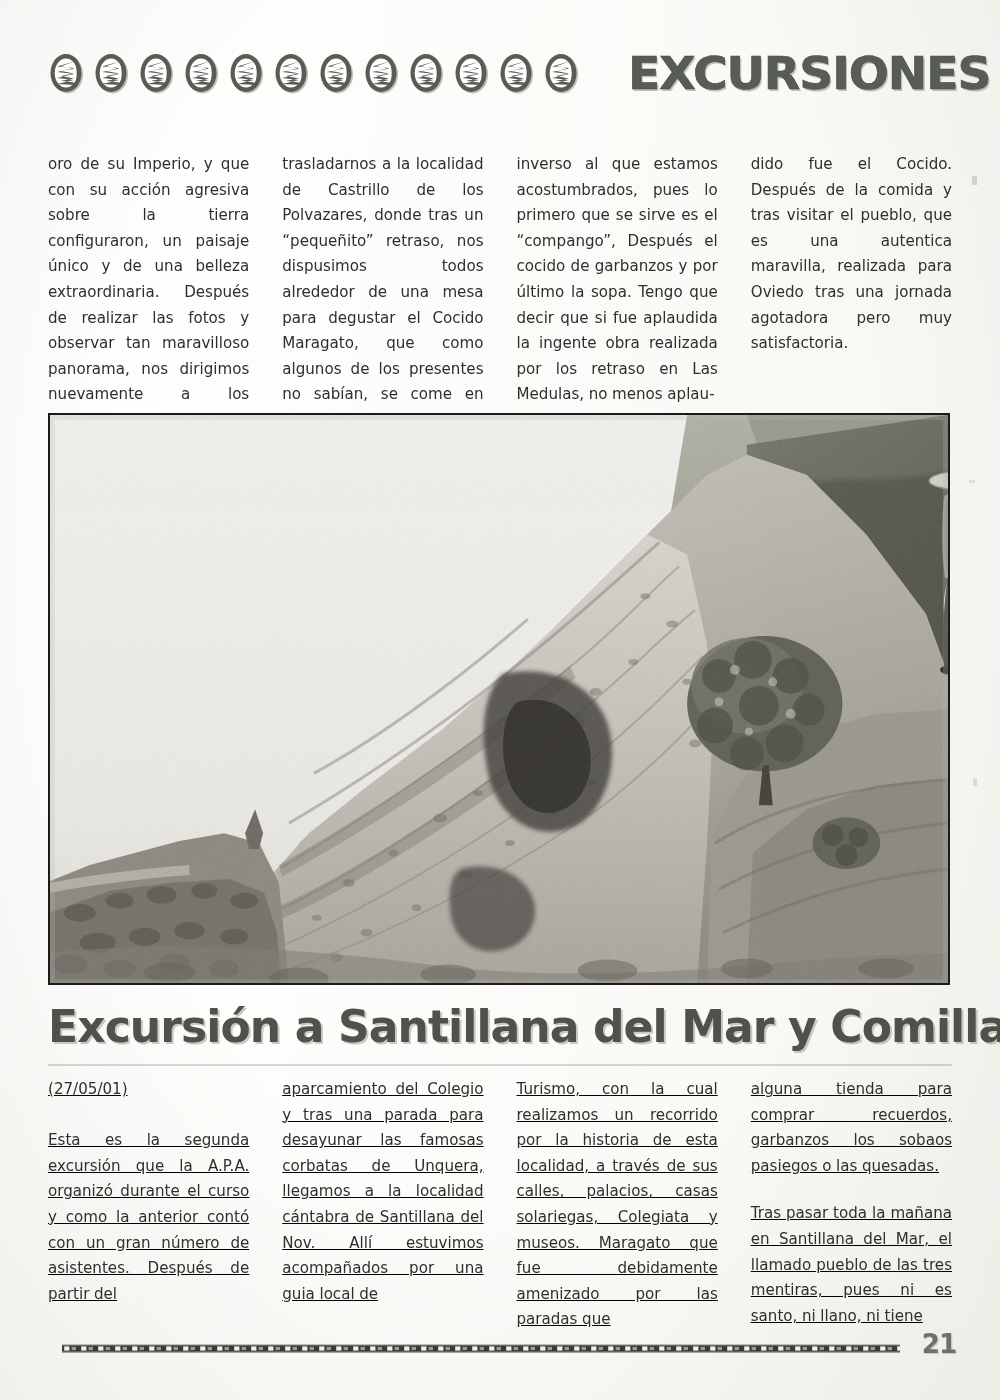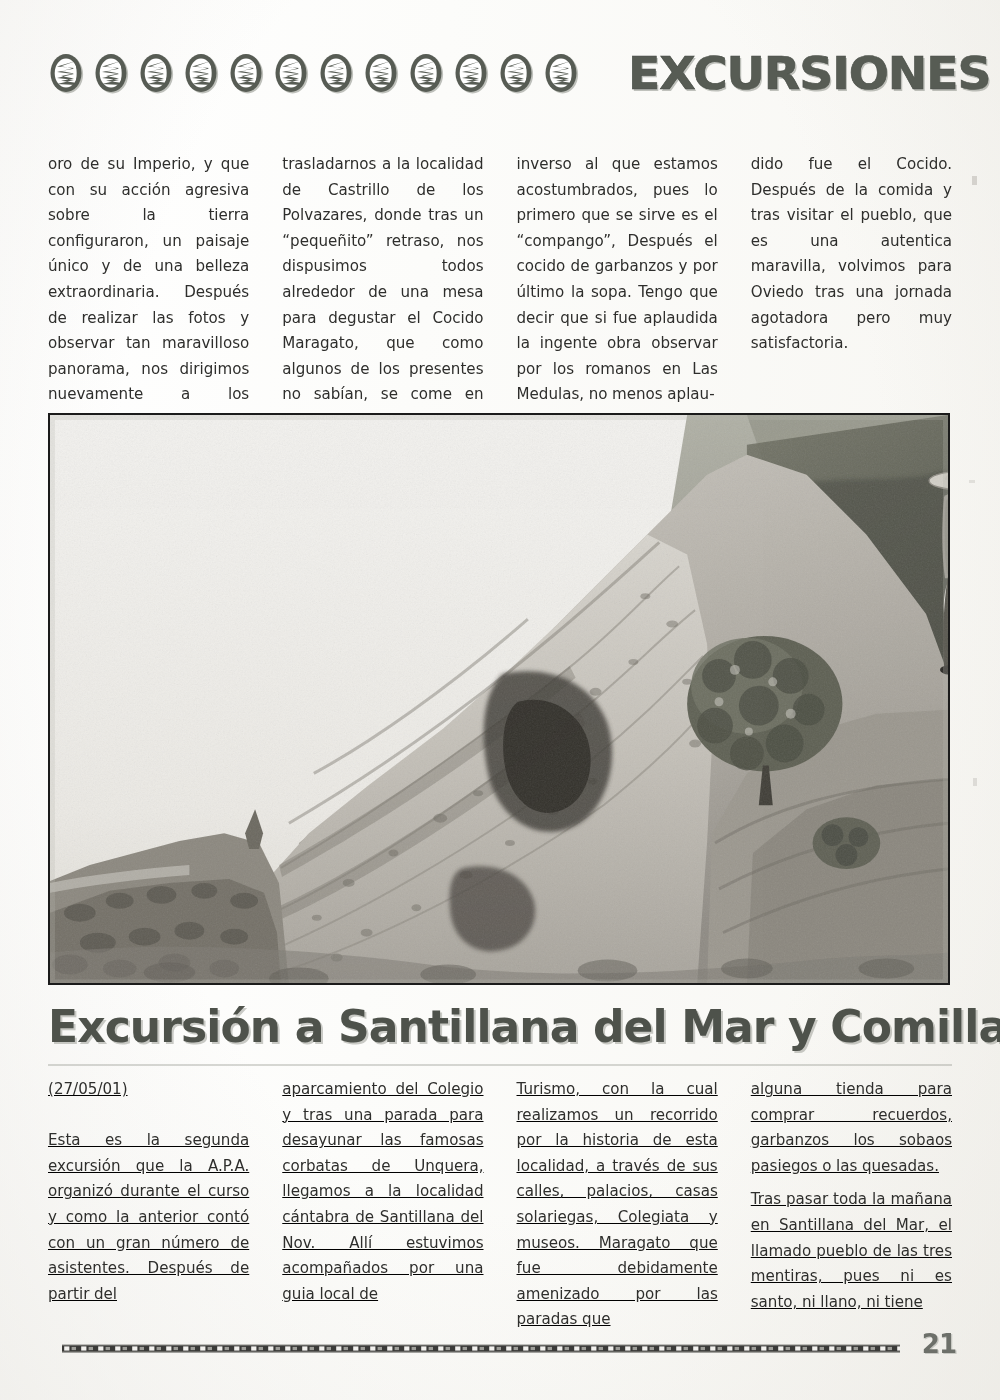--- a/index.html
+++ b/index.html
@@ -80,21 +80,21 @@
     font-family: "DejaVu Sans", sans-serif;
     font-size: 15.1px;
     line-height: 25.6px;
     color: #2e2e2c;
     text-align: justify;
     text-justify: inter-word;
     margin: 0;
     hyphens: manual;
     word-spacing: -0.2px;
   }
-  .body-par + .body-par { margin-top: 8px; }
+  .body-par + .body-par { margin-top: 22px; }
 
   
   #top-columns { left: 48px; top: 152px; width: 904px; }
 
   
   #photo-frame {
     position: absolute;
     left: 48px;
     top: 413px;
     width: 902px;
@@ -264,24 +264,24 @@
   </div>
 
   <div class="col-group" id="top-columns">
     <div class="text-col">
       <p class="body-par">oro de su Imperio, y que con su acción agresiva sobre la tierra configuraron, un paisaje único y de una belleza extraordinaria. Después de realizar las fotos y observar tan maravilloso panorama, nos dirigimos nuevamente a los autobuses, para</p>
     </div>
     <div class="text-col">
       <p class="body-par">trasladarnos a la localidad de Castrillo de los Polvazares, donde tras un “pequeñito” retraso, nos dispusimos todos alrededor de una mesa para degustar el Cocido Maragato, que como algunos de los presentes no sabían, se come en orden</p>
     </div>
     <div class="text-col">
-      <p class="body-par">inverso al que estamos acostumbrados, pues lo primero que se sirve es el “compango”, Después el cocido de garbanzos y por último la sopa. Tengo que decir que si fue aplaudida la ingente obra observar por los romanos en Las Medulas, no menos aplau-</p>
-    </div>
-    <div class="text-col">
-      <p class="body-par">dido fue el Cocido. Después de la comida y tras visitar el pueblo, que es una autentica maravilla, volvimos para Oviedo tras una jornada agotadora pero muy satisfactoria.</p>
+      <p class="body-par">inverso al que estamos acostumbrados, pues lo primero que se sirve es el “compango”, Después el cocido de garbanzos y por último la sopa. Tengo que decir que si fue aplaudida la ingente obra realizada por los retraso en Las Medulas, no menos aplau-</p>
+    </div>
+    <div class="text-col">
+      <p class="body-par">dido fue el Cocido. Después de la comida y tras visitar el pueblo, que es una autentica maravilla, realizada para Oviedo tras una jornada agotadora pero muy satisfactoria.</p>
     </div>
   </div>
 
   <div id="photo-frame">
     <svg id="photo-canvas" viewBox="0 0 902 572" preserveAspectRatio="none">
       <defs>
         <linearGradient id="skyGrad" x1="0" y1="0" x2="0" y2="1">
           <stop offset="0%" stop-color="#f4f3f0"></stop>
           <stop offset="70%" stop-color="#eceae5"></stop>
           <stop offset="100%" stop-color="#dedbd4"></stop>

